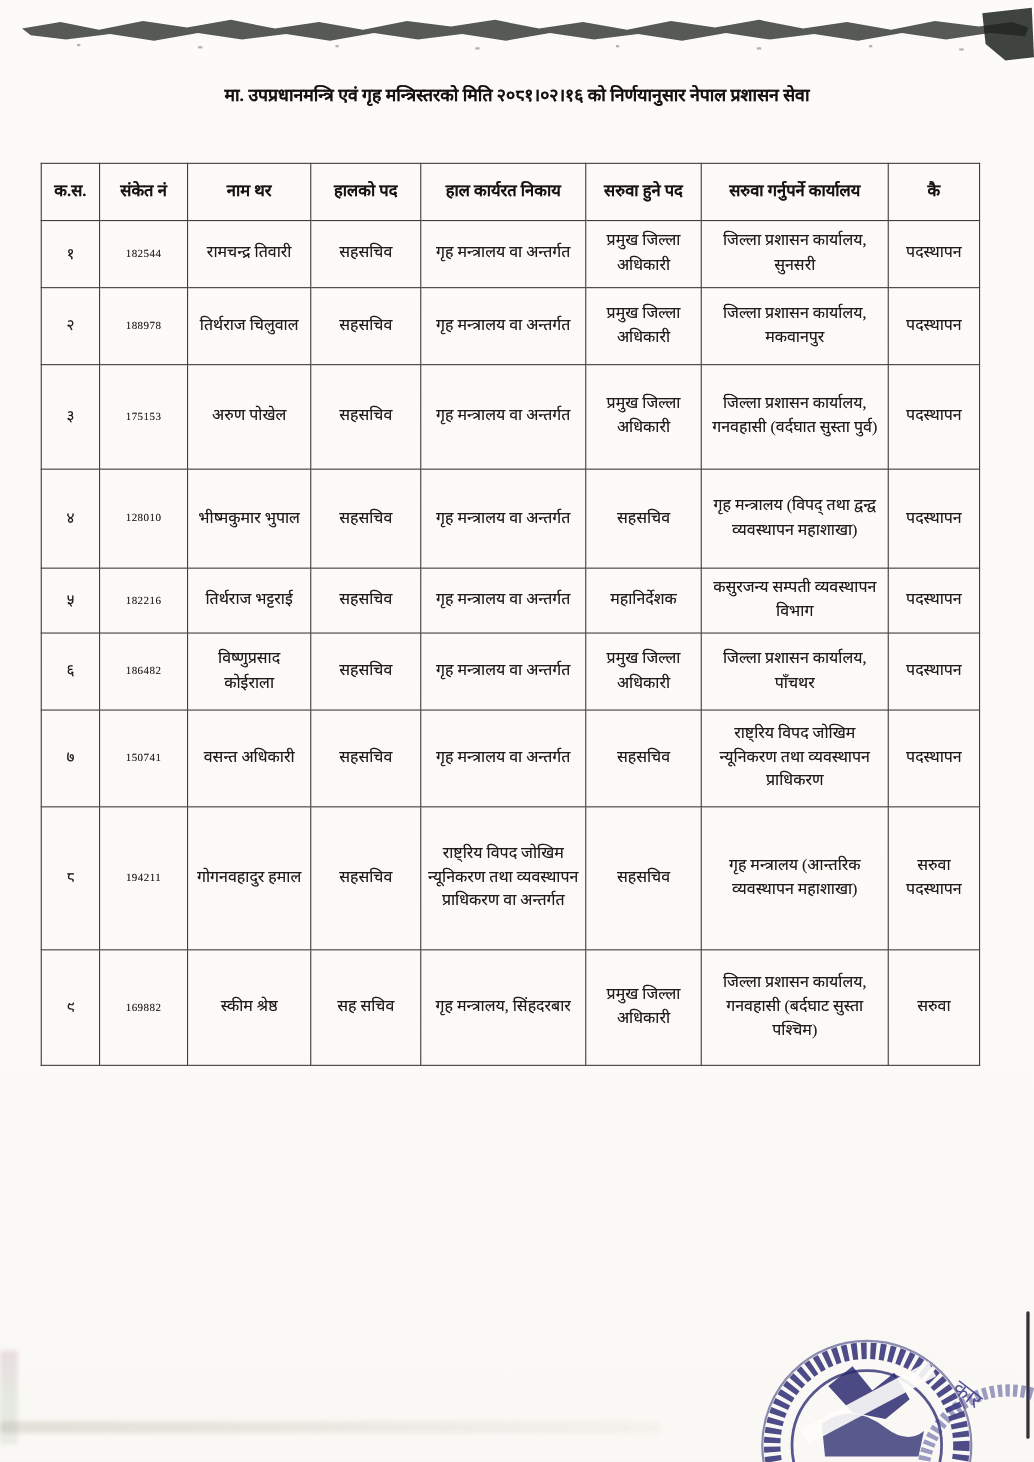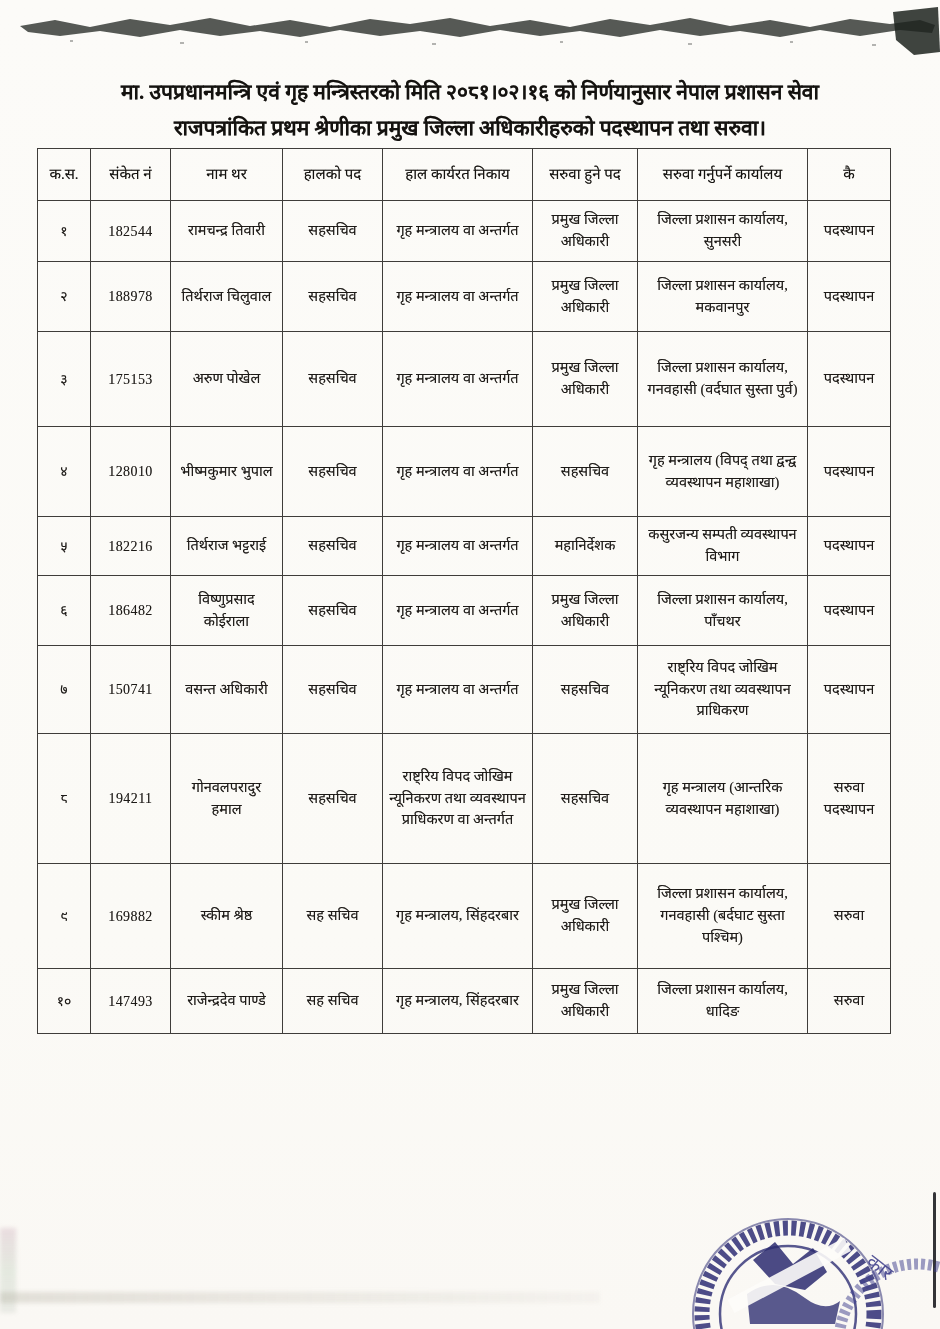--- a/index.html
+++ b/index.html
@@ -28,21 +28,21 @@
   }
   .bottom-shadow{
     position:absolute;left:0;top:1292px;width:600px;height:11px;
     background:linear-gradient(90deg,rgba(170,165,150,.30),rgba(200,195,185,.10));
     filter:blur(2px);
   }
   
   .title-block{
     position:absolute;top:74px;left:62px;right:62px;
     text-align:center;
-    font-size:21px;line-height:1.72;
+    font-size:16px;line-height:1.72;
     color:#14120f;
     font-weight:600;
     text-shadow:0 0 .4px rgba(20,20,20,.45);
   }
   
   table.doc-table{
     position:absolute;top:148px;left:37px;
     width:853px;
     border-collapse:collapse;table-layout:fixed;
     background:transparent;
@@ -51,25 +51,25 @@
     border:1.4px solid #3f3d3a;
     text-align:center;vertical-align:middle;
     padding:2px 5px;
     font-size:14.5px;line-height:1.5;
     color:#1d1a17;
     text-shadow:0 0 .4px rgba(25,22,20,.4);
     word-wrap:break-word;
   }
   .doc-table th{
     height:47px;
-    font-size:15px;font-weight:400;
+    font-size:15px;font-weight:700;
     color:#151310;
     margin-top:13px;
   }
-  .doc-table td:nth-child(2){font-size:14px;letter-spacing:.4px;}
+  .doc-table td:nth-child(2){font-size:10px;letter-spacing:.4px;}
   .doc-table td:nth-child(1){font-size:14px;}
   
   .stamp{position:absolute;left:655px;top:1212px;}
 </style>
 </head>
 <body>
 
 <div class="page">
 
   <svg class="scan-top" width="940" height="62" viewBox="0 0 940 62">
@@ -82,21 +82,20 @@
         <rect x="432" y="43" width="4" height="2"></rect>
       <rect x="560" y="41" width="3" height="2"></rect>
         <rect x="688" y="43" width="4" height="2"></rect>
       <rect x="790" y="41" width="3" height="2"></rect>
         <rect x="872" y="44" width="4" height="2"></rect>
     </g>
   </svg>
 
   <div class="title-block">
     <div>मा. उपप्रधानमन्त्रि एवं गृह मन्त्रिस्तरको मिति २०८१।०२।१६ को निर्णयानुसार नेपाल प्रशासन सेवा</div>
-    <div>राजपत्रांकित प्रथम श्रेणीका प्रमुख जिल्ला अधिकारीहरुको पदस्थापन तथा सरुवा।</div>
   </div>
 
   <table class="doc-table">
     <colgroup>
       <col style="width:53px">
         <col style="width:80px">
         <col style="width:112px">
         <col style="width:100px">
       <col style="width:150px">
         <col style="width:105px">
@@ -182,45 +181,35 @@
           <td>वसन्त अधिकारी</td>
           <td>सहसचिव</td>
           <td>गृह मन्त्रालय वा अन्तर्गत</td>
           <td>सहसचिव</td>
           <td>राष्ट्रिय विपद जोखिम न्यूनिकरण तथा व्यवस्थापन प्राधिकरण</td>
           <td>पदस्थापन</td>
         </tr>
         <tr style="height: 130px;">
           <td>८</td>
           <td>194211</td>
-          <td>गोनवलपरादुर हमाल</td>
+          <td>गोगनवहादुर हमाल</td>
           <td>सहसचिव</td>
           <td>राष्ट्रिय विपद जोखिम न्यूनिकरण तथा व्यवस्थापन प्राधिकरण वा अन्तर्गत</td>
           <td>सहसचिव</td>
           <td>गृह मन्त्रालय (आन्तरिक व्यवस्थापन महाशाखा)</td>
           <td>सरुवा पदस्थापन</td>
         </tr>
         <tr style="height: 105px;">
           <td>९</td>
           <td>169882</td>
           <td>स्कीम श्रेष्ठ</td>
           <td>सह सचिव</td>
           <td>गृह मन्त्रालय, सिंहदरबार</td>
           <td>प्रमुख जिल्ला अधिकारी</td>
           <td>जिल्ला प्रशासन कार्यालय, गनवहासी (बर्दघाट सुस्ता पश्चिम)</td>
-          <td>सरुवा</td>
-        </tr>
-        <tr style="height: 65px;">
-          <td>१०</td>
-          <td>147493</td>
-          <td>राजेन्द्रदेव पाण्डे</td>
-          <td>सह सचिव</td>
-          <td>गृह मन्त्रालय, सिंहदरबार</td>
-          <td>प्रमुख जिल्ला अधिकारी</td>
-          <td>जिल्ला प्रशासन कार्यालय, धादिङ</td>
           <td>सरुवा</td>
         </tr>
       </tbody>
   </table>
 
   <div class="edge-line"></div>
 
   <div class="left-tint"></div>
   <div class="bottom-shadow"></div>
 

